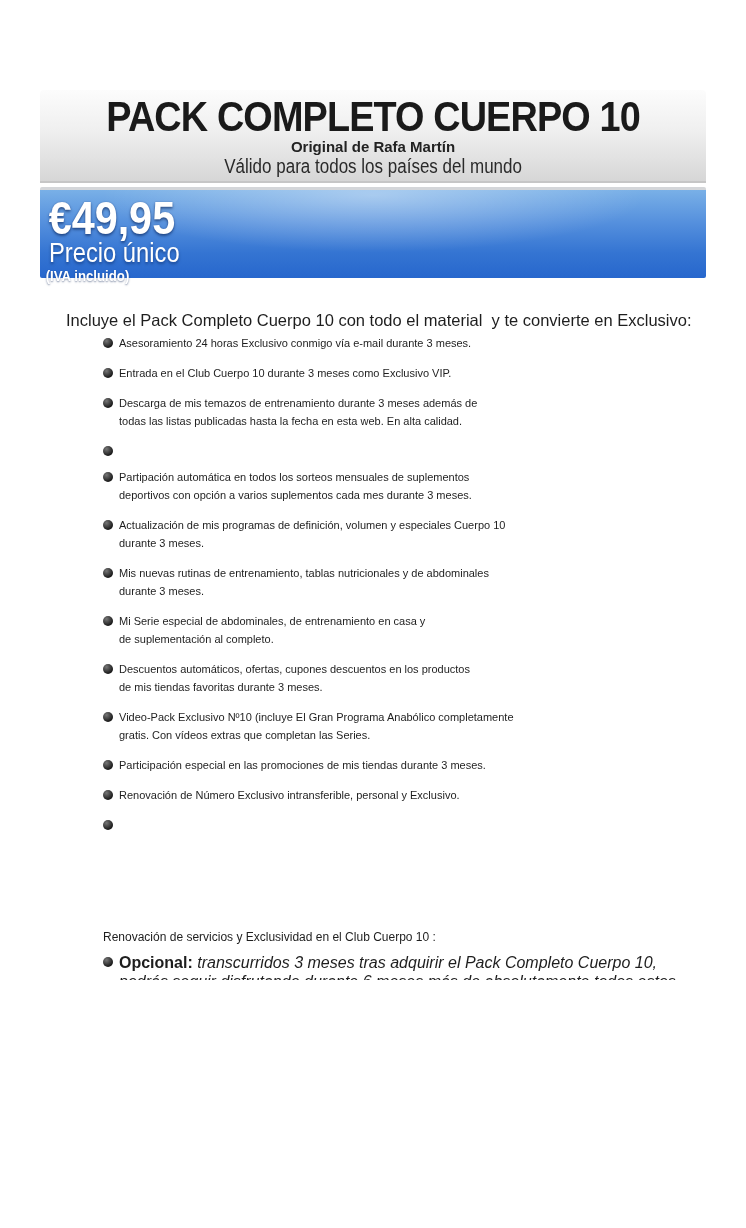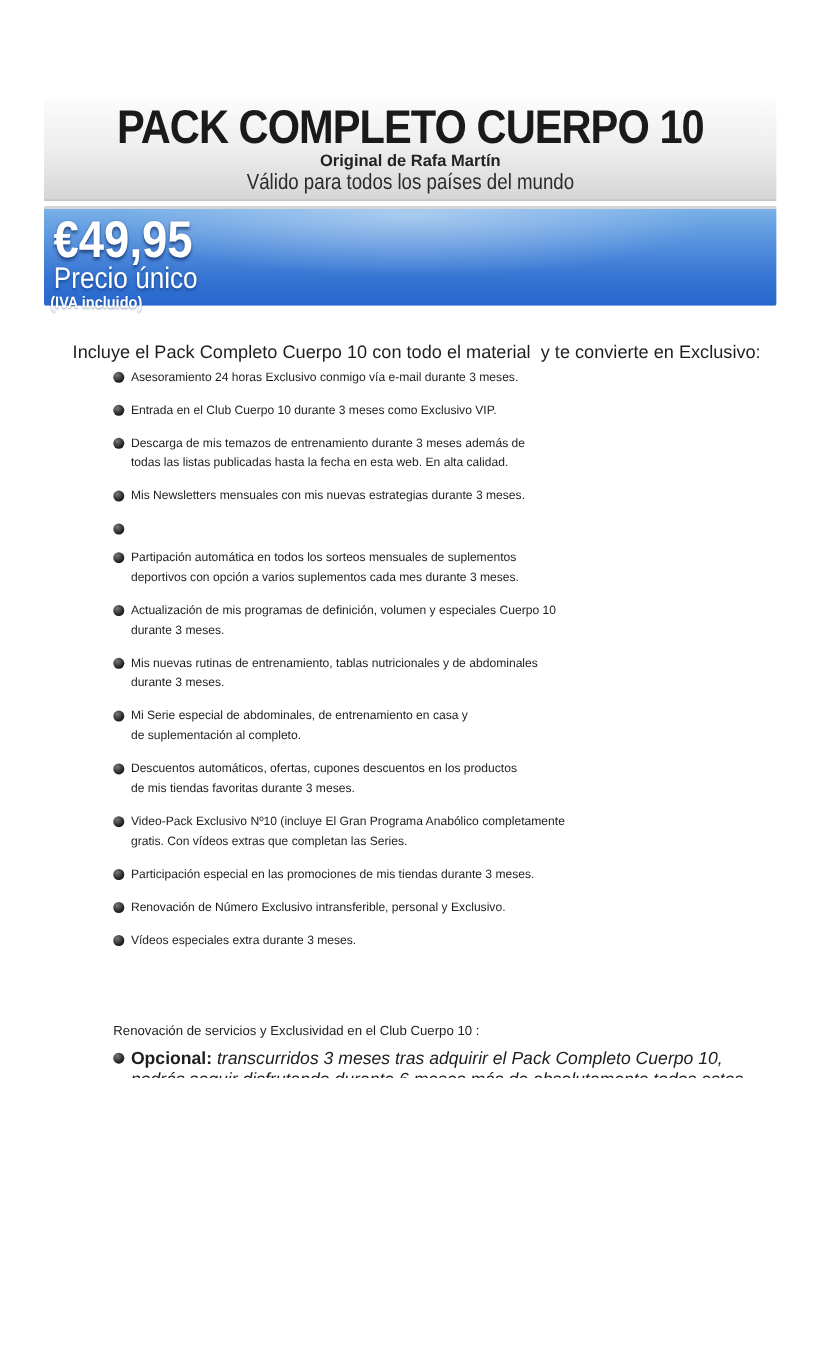--- a/index.html
+++ b/index.html
@@ -130,24 +130,20 @@
         <span class="bullet"></span>
         <span class="feature-text">Entrada en el Club Cuerpo 10 durante 3 meses como Exclusivo VIP.</span>
       </li>
 
       <li>
         <span class="bullet"></span>
         <span class="feature-text">Descarga de mis temazos de entrenamiento durante 3 meses además de
 todas las listas publicadas hasta la fecha en esta web. En alta calidad.</span>
       </li>
 
-      <li>
-        <span class="bullet"></span>
-        <span class="feature-text">Mis Newsletters mensuales con mis nuevas estrategias durante 3 meses.</span>
-      </li>
 
       <li>
         <span class="bullet"></span>
       </li>
 
       <li>
         <span class="bullet"></span>
         <span class="feature-text">Partipación automática en todos los sorteos mensuales de suplementos
 deportivos con opción a varios suplementos cada mes durante 3 meses.</span>
       </li>
@@ -187,21 +183,20 @@
         <span class="feature-text">Participación especial en las promociones de mis tiendas durante 3 meses.</span>
       </li>
 
       <li>
         <span class="bullet"></span>
         <span class="feature-text">Renovación de Número Exclusivo intransferible, personal y Exclusivo.</span>
       </li>
 
       <li>
         <span class="bullet"></span>
-        <span class="feature-text">Vídeos especiales extra durante 3 meses.</span>
       </li>
     </ul>
 
   <p class="renewal-title">Renovación de servicios y Exclusividad en el Club Cuerpo 10 :</p>
 
   <div class="optional-item">
     <span class="bullet"></span>
       <span class="optional-text"><span class="opt-label">Opcional</span><span class="opt-sep">: </span><i>transcurridos 3 meses tras adquirir el Pack Completo Cuerpo 10,
 podrás seguir disfrutando durante 6 meses más de absolutamente todos estos
 servicios renovando tu exclusivdad por tan sólo €30,00. Podrás volver a hacerlo

